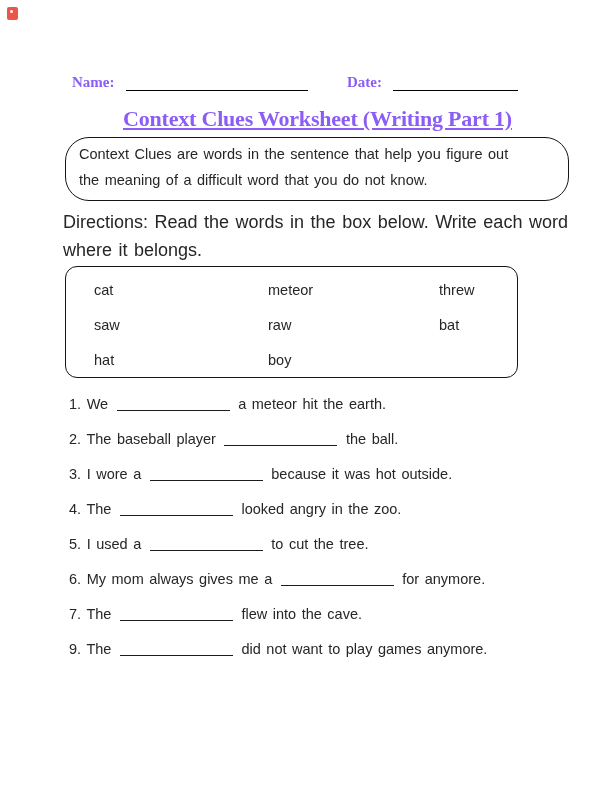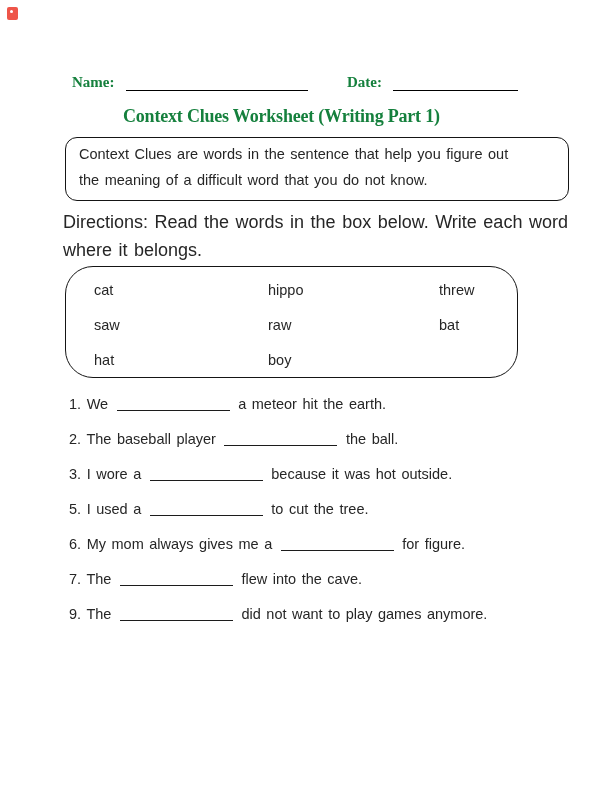--- a/index.html
+++ b/index.html
@@ -1,50 +1,50 @@
 <!DOCTYPE html>
 <html><head>
 <meta charset="utf-8">
 <style>
   html,body{margin:0;padding:0;background:#ffffff;}
   .page{
     position:relative;width:612px;height:792px;background:#ffffff;
     font-family:"Liberation Sans","DejaVu Sans",sans-serif;color:#262626;
     overflow:hidden;
   }
-  .serif{font-family:"Liberation Serif","DejaVu Serif",serif;font-weight:bold;color:#15803d;}
+  .serif{font-family:"Liberation Serif","DejaVu Serif",serif;font-weight:bold;color:#8b5cf6;}
 
   
   .broken-img{position:absolute;left:7px;top:7px;width:11px;height:13px;
     background:#ee5549;border-radius:2px;}
   .broken-img i{position:absolute;left:3px;top:3px;width:3px;height:3px;
     background:#ffffff;border-radius:50%;}
 
   
   .name-label{position:absolute;left:72px;top:74px;font-size:15px;}
   .date-label{position:absolute;left:347px;top:74px;font-size:15px;}
   .rule{position:absolute;height:0;border-bottom:1.6px solid #000;}
   .name-rule{left:126px;top:90px;width:182px;}
   .date-rule{left:393px;top:90px;width:125px;}
 
-  .title{position:absolute;left:123px;top:106px;font-size:18px;letter-spacing:-0.2px;white-space:nowrap;}
+  .title{position:absolute;left:123px;top:106px;font-size:22px;letter-spacing:-0.2px;white-space:nowrap;text-decoration:underline;}
 
   
   .defbox{position:absolute;left:65px;top:137px;width:504px;height:64px;
-    border:1.6px solid #151515;border-radius:12px;box-sizing:border-box;
+    border:1.6px solid #151515;border-radius:24px;box-sizing:border-box;
     padding:3px 0 0 13px;}
   .defbox .line{line-height:26px;font-size:14.5px;white-space:nowrap;word-spacing:1.5px;}
 
   
   .directions{position:absolute;left:63px;top:208px;}
   .directions .line{line-height:28px;font-size:18px;white-space:nowrap;word-spacing:1.5px;}
 
   
   .wordbox{position:absolute;left:65px;top:266px;width:453px;height:112px;
-    border:1.6px solid #151515;border-radius:28px;box-sizing:border-box;}
+    border:1.6px solid #151515;border-radius:12px;box-sizing:border-box;}
   .wordgrid{display:grid;grid-template-columns:174px 171px auto;padding:6px 0 0 28px;}
   .wordgrid .word{line-height:35px;font-size:14.5px;}
 
   
   .sentences{position:absolute;left:69px;top:387px;}
   .sentence{height:35px;line-height:35px;font-size:14.5px;white-space:nowrap;word-spacing:1.5px;}
   .blank{display:inline-block;width:113px;height:12px;border-bottom:1.5px solid #1c1c1c;
     vertical-align:-2px;margin:0 3px;}
 </style>
 </head>
@@ -69,33 +69,34 @@
   </div>
 
   <div class="directions">
     <div class="line">Directions: Read the words in the box below. Write each word</div>
     <div class="line">where it belongs.</div>
   </div>
 
   <div class="wordbox">
     <div class="wordgrid">
       <span class="word">cat</span>
-      <span class="word">hippo</span>
+      <span class="word">meteor</span>
       <span class="word">threw</span>
       <span class="word">saw</span>
       <span class="word">raw</span>
       <span class="word">bat</span>
       <span class="word">hat</span>
       <span class="word">boy</span>
     </div>
   </div>
 
   <div class="sentences">
     <div class="sentence"><span>1.</span> <span>We</span> <span class="blank"></span> <span>a meteor hit the earth.</span></div>
     <div class="sentence"><span>2.</span> <span>The baseball player</span> <span class="blank"></span> <span>the ball.</span></div>
     <div class="sentence"><span>3.</span> <span>I wore a</span> <span class="blank"></span> <span>because it was hot outside.</span></div>
+    <div class="sentence"><span>4.</span> <span>The</span> <span class="blank"></span> <span>looked angry in the zoo.</span></div>
     <div class="sentence"><span>5.</span> <span>I used a</span> <span class="blank"></span> <span>to cut the tree.</span></div>
-    <div class="sentence"><span>6.</span> <span>My mom always gives me a</span> <span class="blank"></span> <span>for figure.</span></div>
+    <div class="sentence"><span>6.</span> <span>My mom always gives me a</span> <span class="blank"></span> <span>for anymore.</span></div>
     <div class="sentence"><span>7.</span> <span>The</span> <span class="blank"></span> <span>flew into the cave.</span></div>
     <div class="sentence"><span>9.</span> <span>The</span> <span class="blank"></span> <span>did not want to play games anymore.</span></div>
   </div>
 
 </div>
 
 </body></html>

